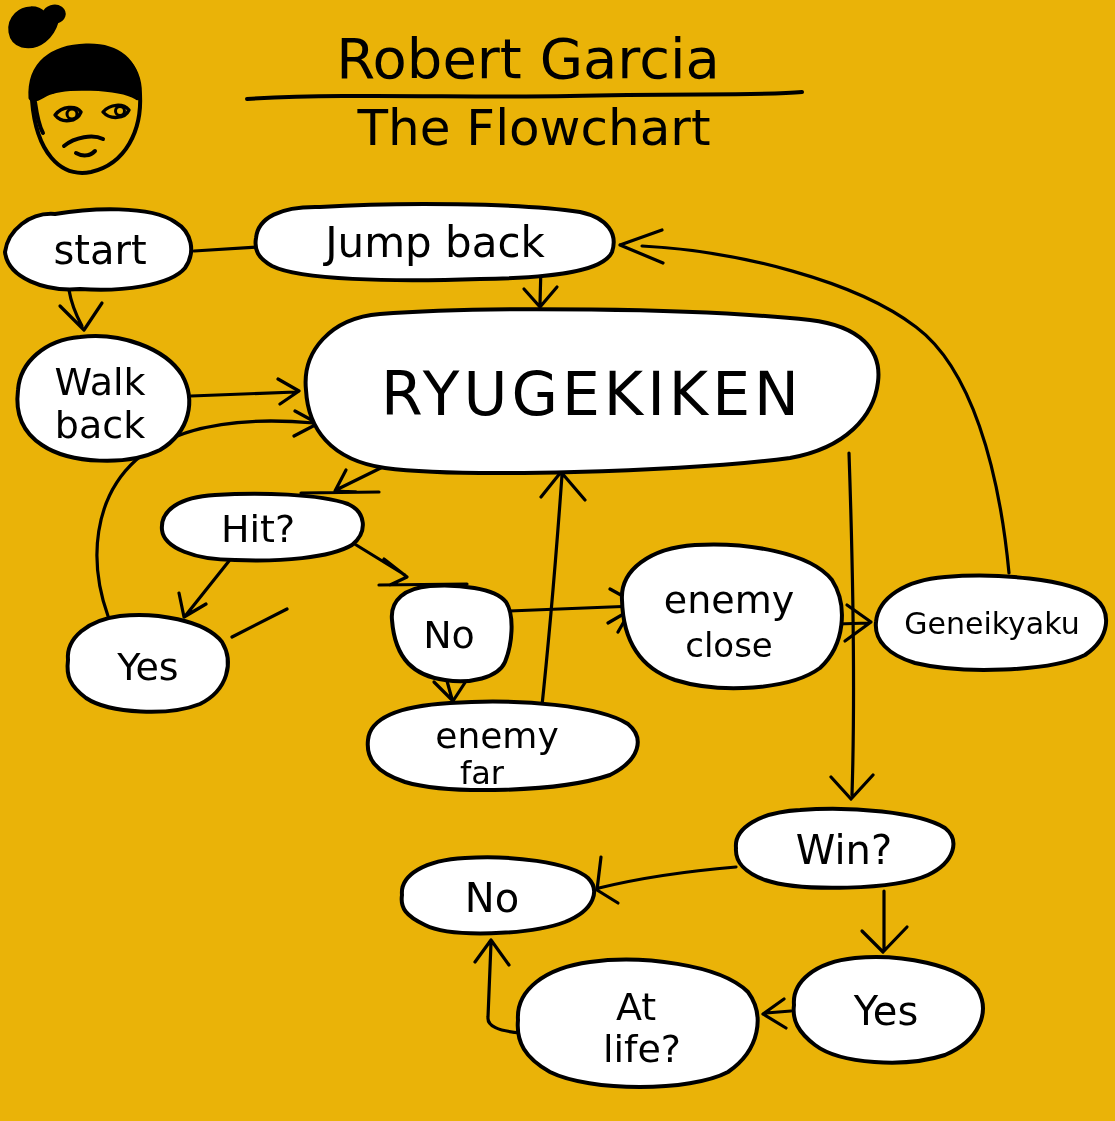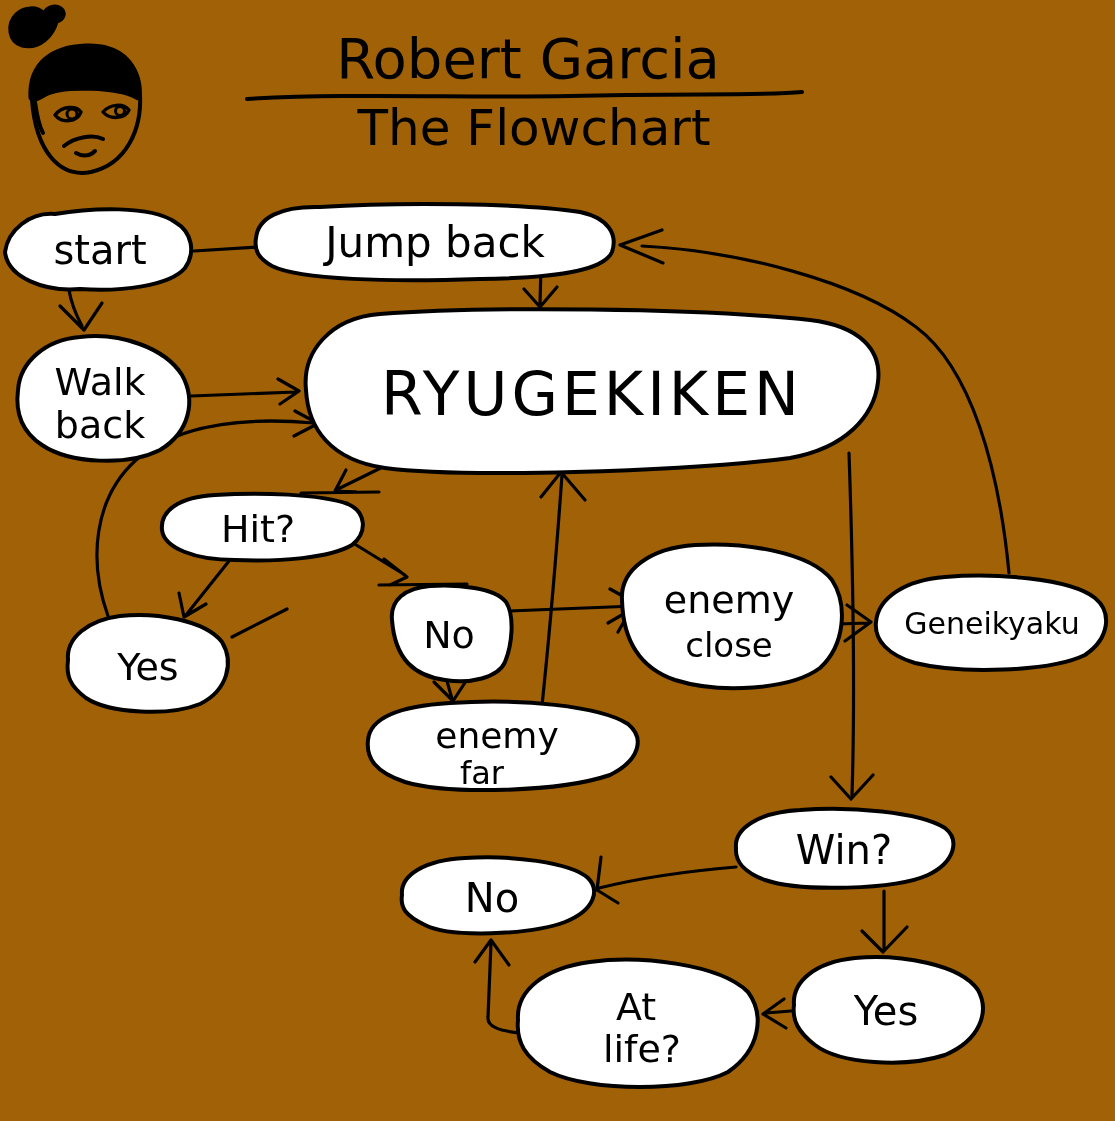--- a/index.html
+++ b/index.html
@@ -5,21 +5,21 @@
   html, body {
     margin: 0;
     padding: 0;
     background: #ffffff;
     font-family: "DejaVu Sans", sans-serif;
   }
   .canvas {
     position: relative;
     width: 1115px;
     height: 1121px;
-    background: #a16207;
+    background: #eab308;
     overflow: hidden;
   }
   svg { display: block; }
   .ink-stroke {
     fill: none;
     stroke: #000000;
     stroke-width: 4;
     stroke-linecap: round;
     stroke-linejoin: round;
   }

